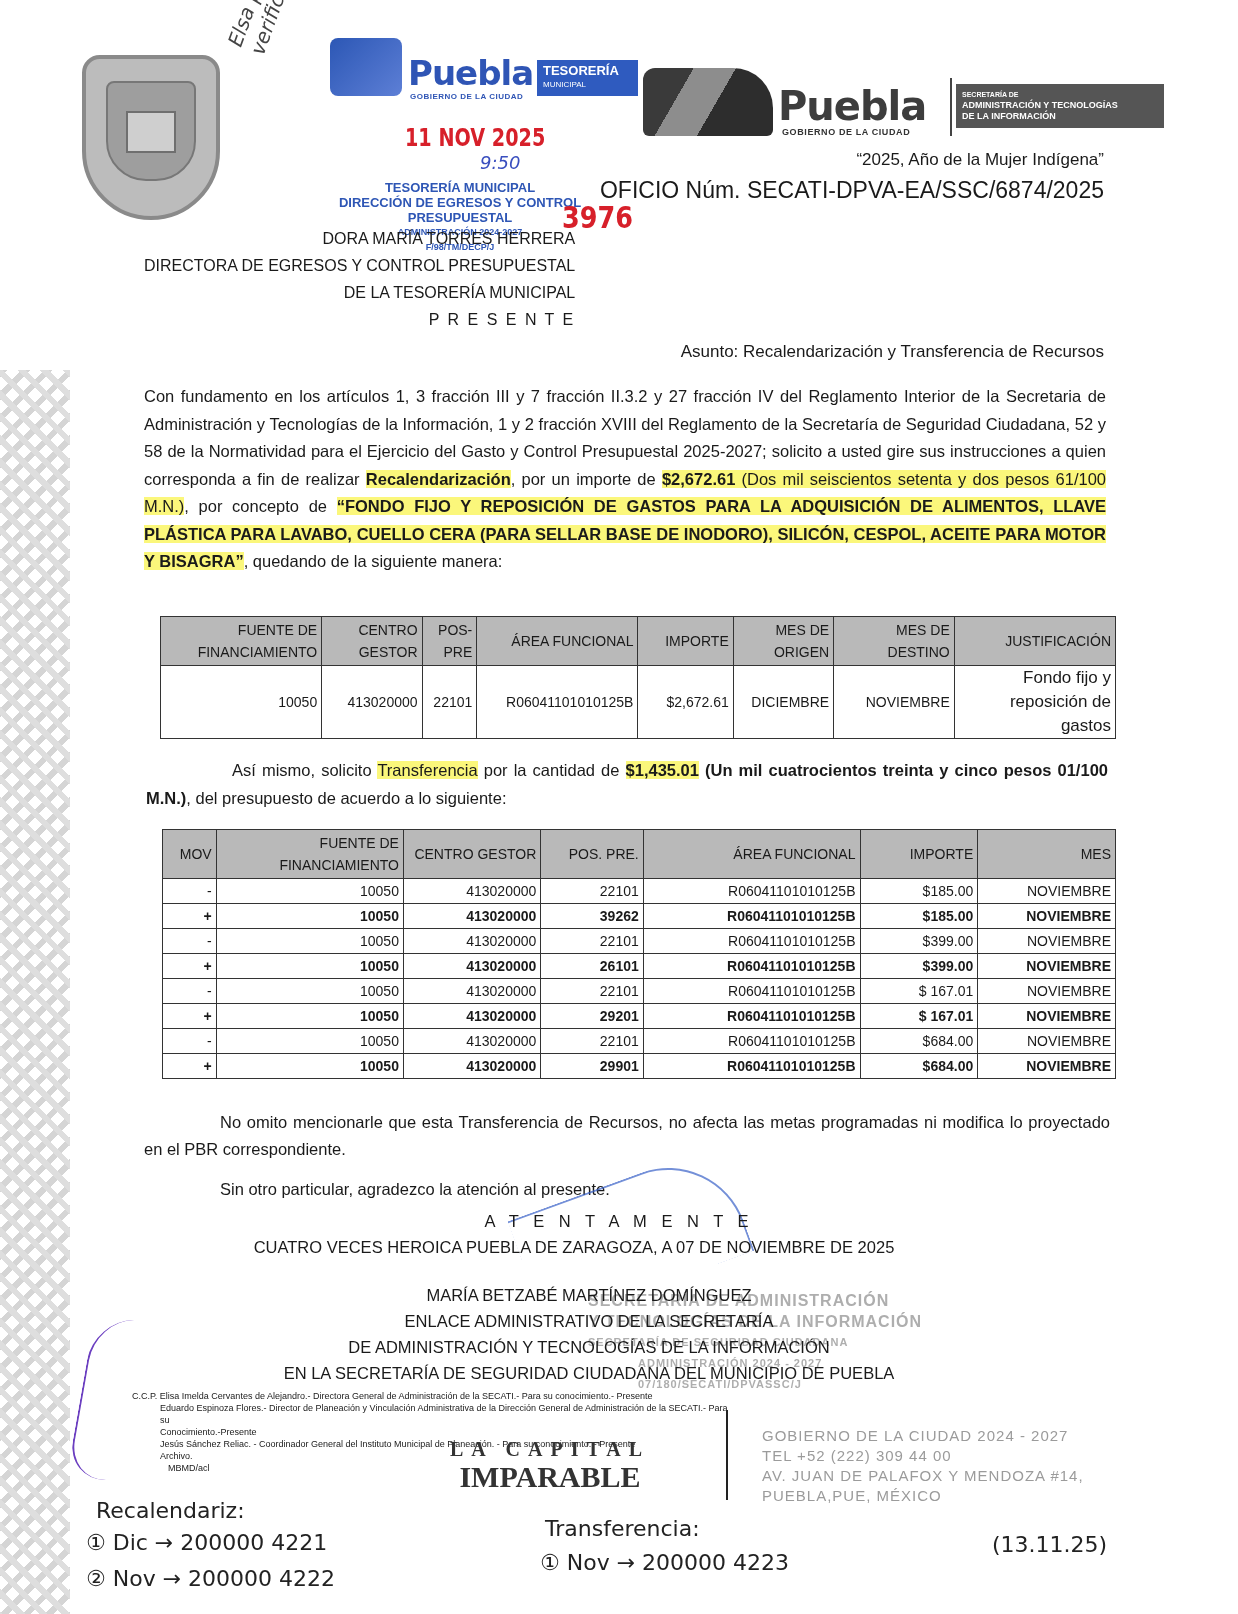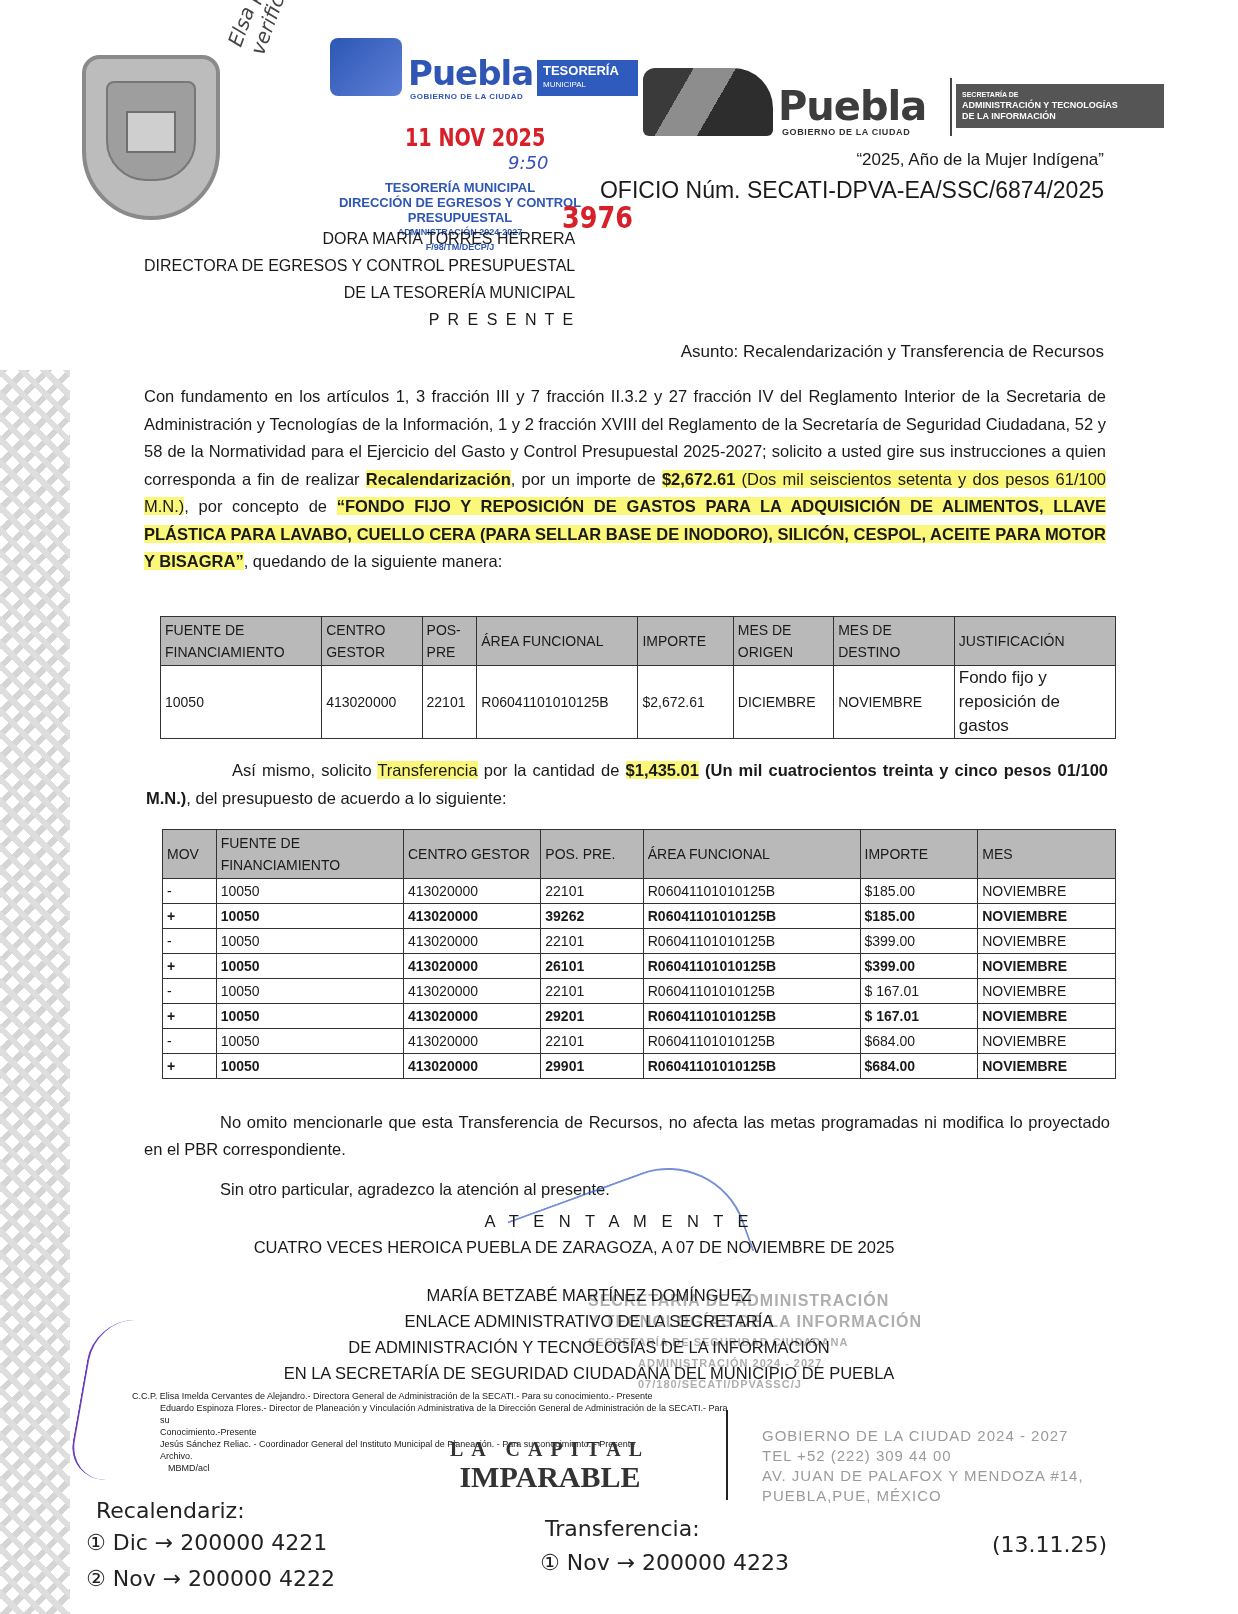--- a/index.html
+++ b/index.html
@@ -28,31 +28,31 @@
   .secati-sub{left:782px;top:127px;font-size:9px;font-weight:bold;color:#333;letter-spacing:.6px;}
   .secati-divider{left:950px;top:78px;width:2px;height:58px;background:#444;}
   .secati-box{left:956px;top:84px;width:208px;height:44px;background:#555;color:#fff;font-size:9px;font-weight:bold;line-height:11px;padding:5px 6px;box-sizing:border-box;}
   
   .stamp-date{left:405px;top:124px;font-family:"DejaVu Sans",sans-serif;font-size:24px;font-weight:bold;color:#d7202a;transform:scaleX(.8);transform-origin:left;}
   .stamp-lines{left:330px;top:180px;width:260px;text-align:center;color:#2e56b5;font-weight:bold;font-size:13px;line-height:15px;}
   .stamp-lines .small{font-size:9px;}
   .stamp-num{left:562px;top:200px;color:#d7202a;font-family:"DejaVu Sans",sans-serif;font-weight:bold;font-size:30px;transform:scaleX(.85);transform-origin:left;}
   .hand{font-family:"DejaVu Sans",sans-serif;color:#333;font-style:italic;}
   .hand-note{left:268px;top:10px;font-size:20px;transform:rotate(-70deg);transform-origin:left bottom;width:190px;color:#444;}
-  .hand-time{left:508px;top:152px;font-size:18px;color:#3a4fbf;}
+  .hand-time{left:480px;top:152px;font-size:18px;color:#3a4fbf;}
   
   .motto{right:134px;top:150px;font-size:17px;}
   .oficio{right:134px;top:177px;font-size:23px;}
   
   .addr{left:144px;font-size:16px;line-height:27px;}
   .asunto{right:134px;top:342px;font-size:17px;}
   .body-text{left:144px;width:962px;font-size:16.5px;line-height:27.5px;text-align:justify;}
   .hl{background:#fbf77b;}
   b.hl, .b{font-weight:bold;}
-  table.doc{border-collapse:collapse;font-size:14px;text-align:left;}
+  table.doc{border-collapse:collapse;font-size:14px;text-align:right;}
   table.doc th{background:#b9b9b9;font-weight:normal;border:1.5px solid #333;padding:2px 4px;line-height:22px;}
   table.doc td{border:1.5px solid #333;padding:0 4px;}
   .t1{left:160px;top:616px;width:956px;}
   .t1 td{height:70px;}
   .t2{left:162px;top:829px;width:954px;}
   .t2 td{height:24px;line-height:24px;}
   .t2 tr.plus td{font-weight:bold;}
   
   .para{left:144px;width:966px;font-size:16.5px;line-height:27px;}
   .center{left:0;width:1238px;text-align:center;}

